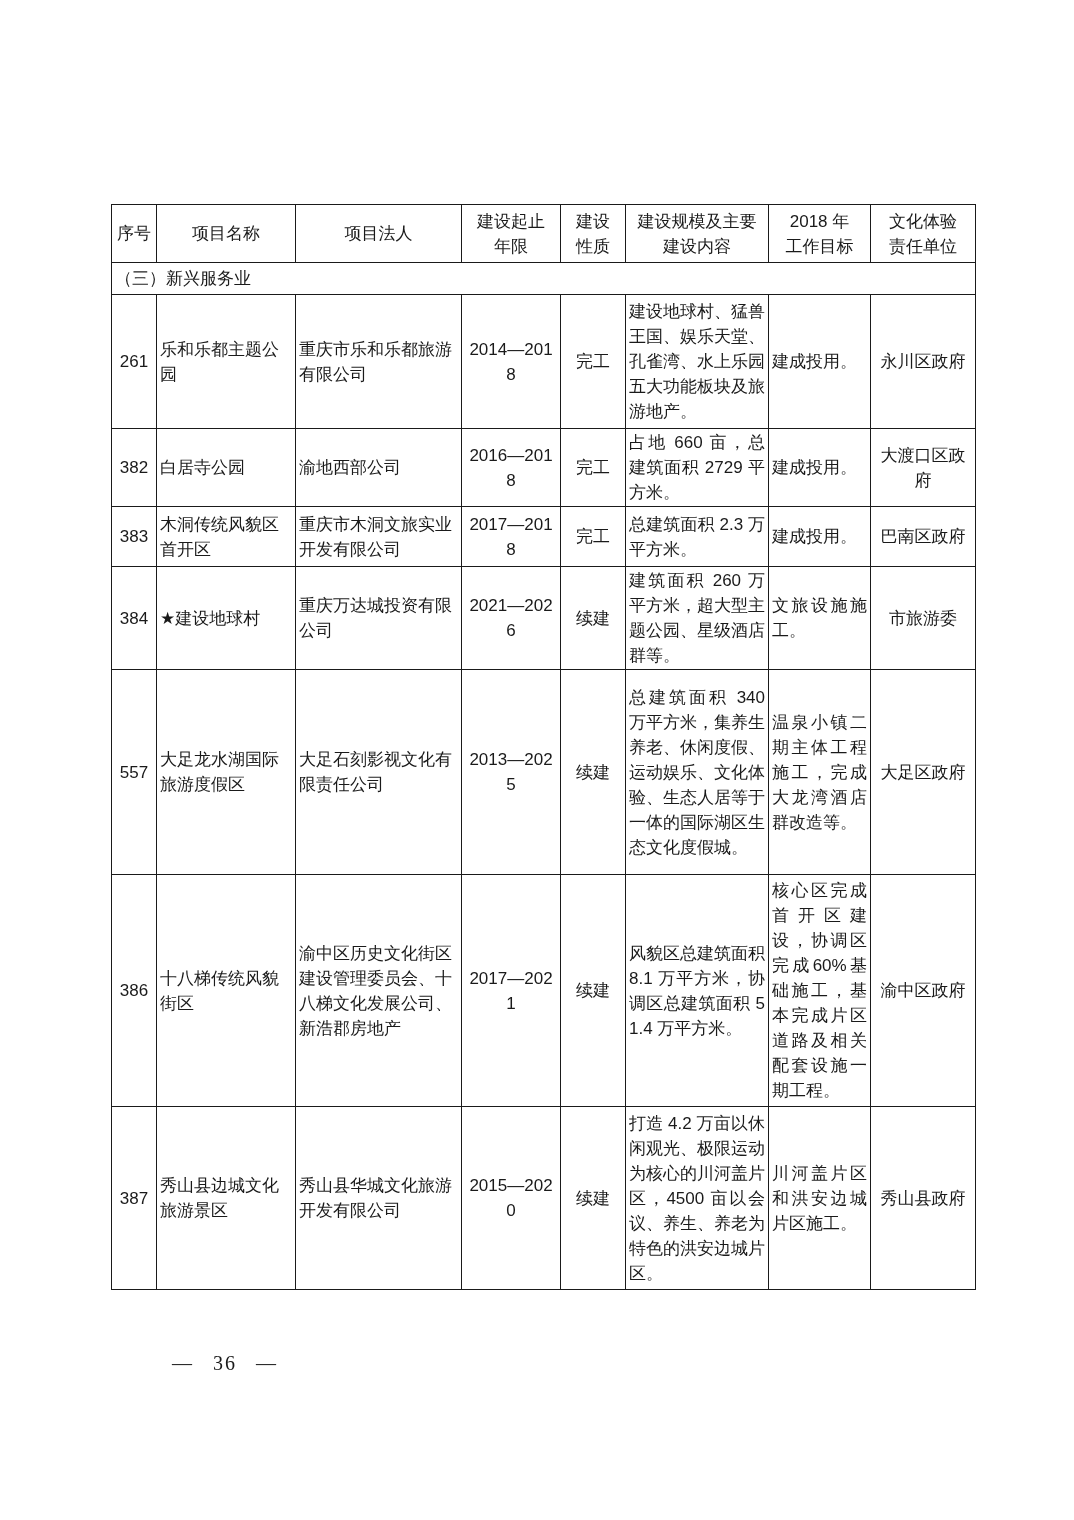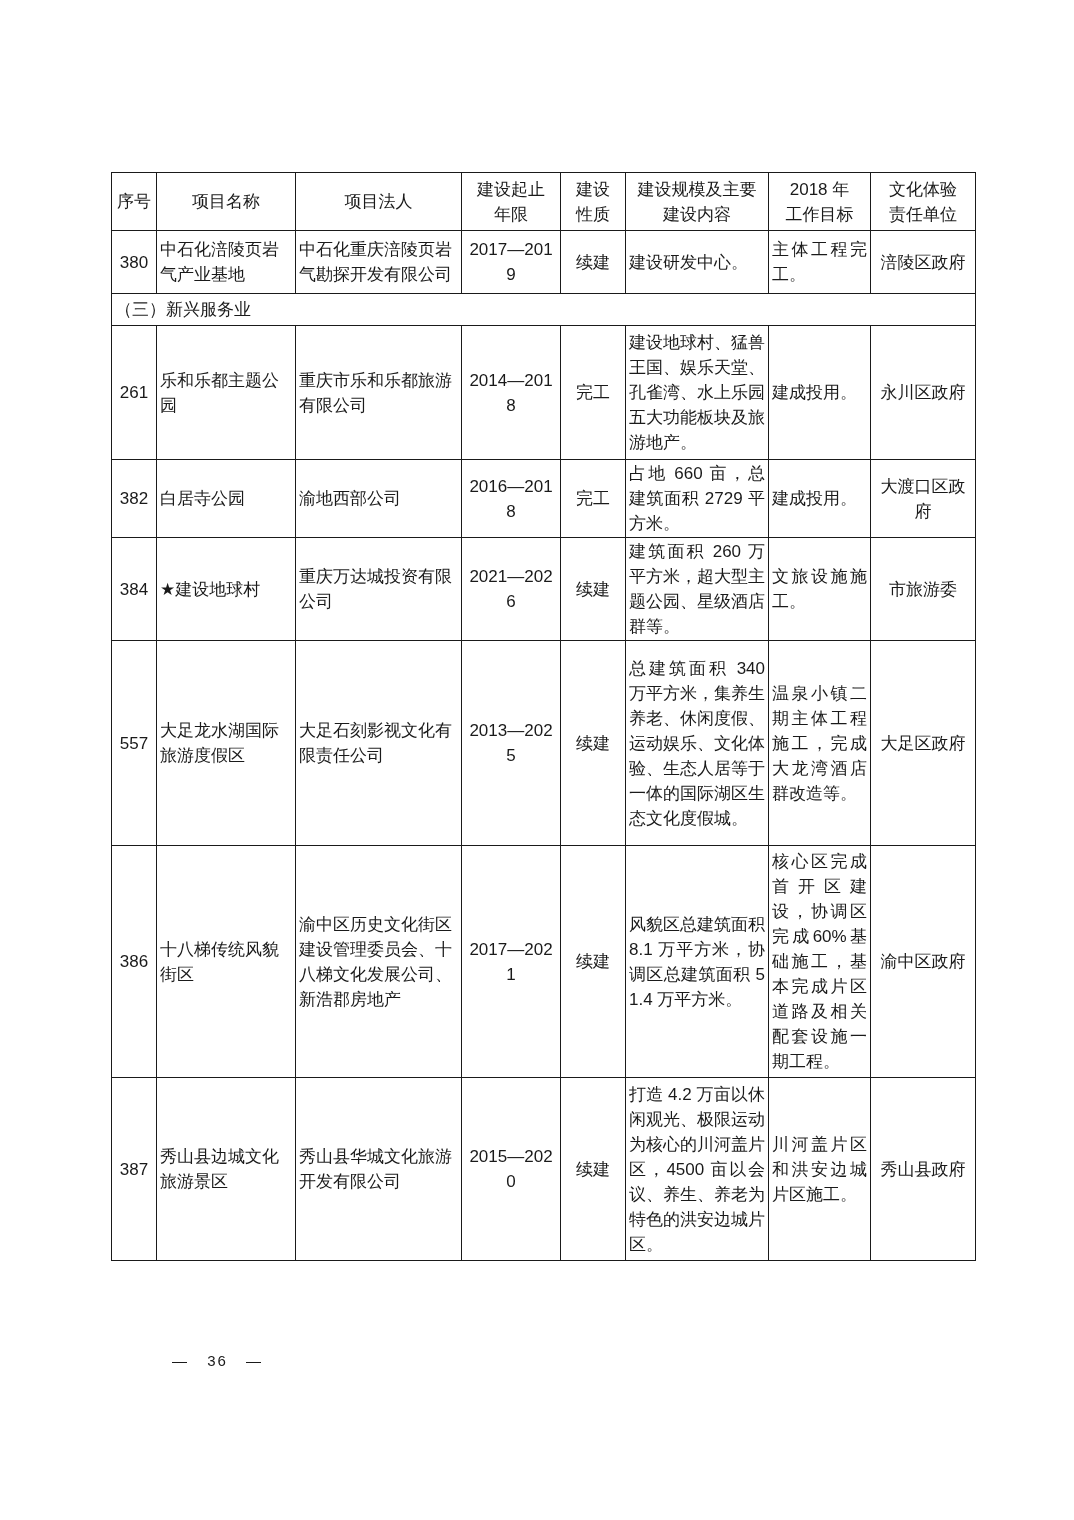--- a/index.html
+++ b/index.html
@@ -6,21 +6,21 @@
   .page{
     position:relative;
     width:1074px;height:1520px;
     margin:0 auto;
     background:#ffffff;
     color:#1a1a1a;
     
     font-family:"Liberation Sans","DejaVu Sans",serif;
   }
   table.projects{
-    position:absolute;left:111px;top:172px;width:864px;
+    position:absolute;left:111px;top:204px;width:864px;
     border-collapse:collapse;table-layout:fixed;
   }
   table.projects th,
   table.projects td{
     border:1px solid #1a1a1a;
     padding:1px 3px;
     font-size:17px;
     line-height:25px;
     font-weight:normal;
     vertical-align:middle;
@@ -34,24 +34,25 @@
   .c-name,.c-entity{text-align:left;}
   .c-scale,.c-goal{text-align:justify;text-justify:inter-ideograph;}
   .section-cell{
     text-align:left;
     padding-left:8px;
     font-size:17px;
   }
   .footer{
     position:absolute;
     left:172px;top:1352px;
-    font-size:15px;
+    font-size:20px;
     letter-spacing:2px;
     word-spacing:12px;
     color:#1a1a1a;
+    font-family:Liberation Serif, serif;
   }
 </style>
 </head>
 <body>
 
 <div class="page">
 
   <table class="projects">
     <colgroup>
       <col style="width:45px">
@@ -74,30 +75,20 @@
       <th>建设
 性质</th>
       <th>建设规模及主要
 建设内容</th>
       <th>2018 年
 工作目标</th>
       <th>文化体验
 责任单位</th>
     </tr>
 
-    <tr style="height:63px">
-      <td class="c-no">380</td>
-      <td class="c-name">中石化涪陵页岩气产业基地</td>
-      <td class="c-entity">中石化重庆涪陵页岩气勘探开发有限公司</td>
-      <td class="c-period">2017—2019</td>
-      <td class="c-nature">续建</td>
-      <td class="c-scale">建设研发中心。</td>
-      <td class="c-goal">主体工程完工。</td>
-      <td class="c-unit">涪陵区政府</td>
-    </tr>
 
     <tr style="height:32px">
       <td class="section-cell" colspan="8">（三）新兴服务业</td>
     </tr>
 
     <tr style="height:134px">
       <td class="c-no">261</td>
       <td class="c-name">乐和乐都主题公园</td>
       <td class="c-entity">重庆市乐和乐都旅游有限公司</td>
       <td class="c-period">2014—2018</td>
@@ -111,20 +102,30 @@
       <td class="c-no">382</td>
       <td class="c-name">白居寺公园</td>
       <td class="c-entity">渝地西部公司</td>
       <td class="c-period">2016—2018</td>
       <td class="c-nature">完工</td>
       <td class="c-scale">占地 660 亩，总建筑面积 2729 平方米。</td>
       <td class="c-goal">建成投用。</td>
       <td class="c-unit">大渡口区政府</td>
     </tr>
 
+    <tr style="height:60px">
+      <td class="c-no">383</td>
+      <td class="c-name">木洞传统风貌区首开区</td>
+      <td class="c-entity">重庆市木洞文旅实业开发有限公司</td>
+      <td class="c-period">2017—2018</td>
+      <td class="c-nature">完工</td>
+      <td class="c-scale">总建筑面积 2.3 万平方米。</td>
+      <td class="c-goal">建成投用。</td>
+      <td class="c-unit">巴南区政府</td>
+    </tr>
 
     <tr style="height:96px">
       <td class="c-no">384</td>
       <td class="c-name">★建设地球村</td>
       <td class="c-entity">重庆万达城投资有限公司</td>
       <td class="c-period">2021—2026</td>
       <td class="c-nature">续建</td>
       <td class="c-scale">建筑面积 260 万平方米，超大型主题公园、星级酒店群等。</td>
       <td class="c-goal">文旅设施施工。</td>
       <td class="c-unit">市旅游委</td>

